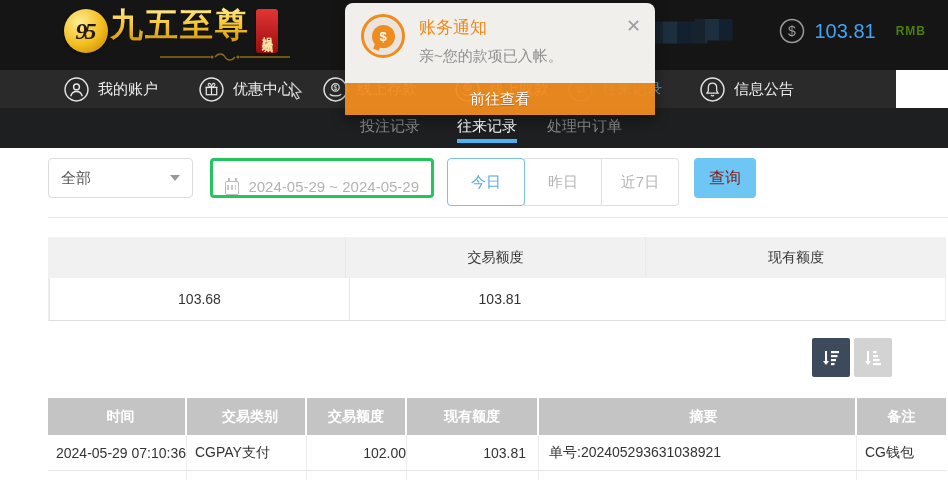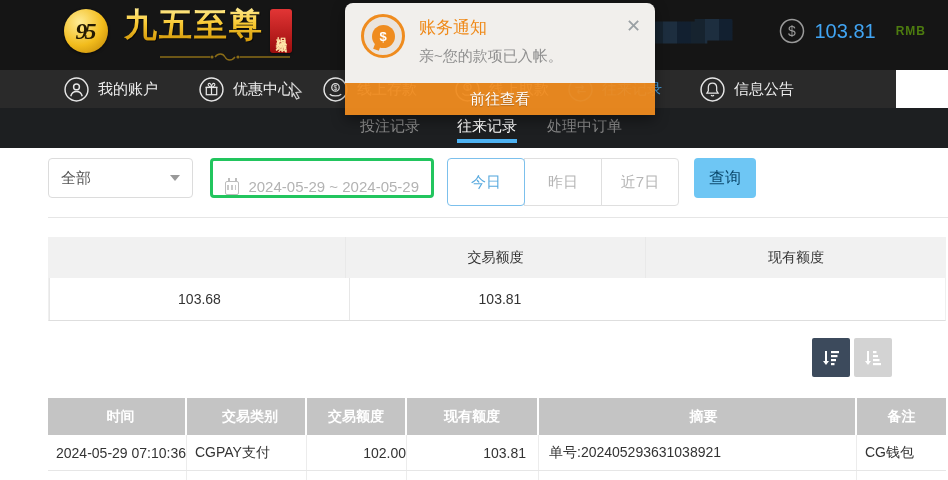--- a/index.html
+++ b/index.html
@@ -10,21 +10,21 @@
   
   .topbar { position:absolute; left:0; top:0; width:948px; height:70px; background:#151515; }
   .logo { position:absolute; left:64px; top:5px; height:60px; display:flex; align-items:flex-start; }
   .logo-circle { width:44px; height:44px; border-radius:50%; margin-top:4px;
     background:radial-gradient(circle at 35% 30%, #ffec95 0%, #f5c salmon 0%, #f2bc1c 55%, #b97f06 100%);
     background:radial-gradient(circle at 35% 30%, #ffec95 0%, #f2bc1c 55%, #b97f06 100%);
     display:flex; align-items:center; justify-content:center;
     box-shadow:0 1px 3px rgba(0,0,0,.6); }
   .logo-monogram { font-family:"Liberation Serif","DejaVu Serif",serif; font-weight:bold; font-style:italic;
     font-size:24px; color:#241a02; letter-spacing:-3px; padding-right:3px; }
-  .logo-text { margin-left:16px; font-size:33px; font-weight:bold; letter-spacing:2px; line-height:40px;
+  .logo-text { margin-left:2px; font-size:33px; font-weight:bold; letter-spacing:2px; line-height:40px;
     background:linear-gradient(180deg,#ffeE9a 0%,#f8c832 48%,#cf9405 100%);
     -webkit-background-clip:text; background-clip:text; color:transparent;
     filter:drop-shadow(1px 1px 0 rgba(0,0,0,.55)); }
   .logo-flourish { position:absolute; left:52px; top:47px; }
   .logo-badge { margin-left:6px; margin-top:4px; width:22px; height:44px; border-radius:3px;
     background:linear-gradient(180deg,#e23535 0%,#9c0d0d 100%);
     color:#ffe6a8; font-size:11px; font-weight:bold; writing-mode:vertical-rl; text-orientation:upright;
     display:flex; align-items:center; justify-content:center; letter-spacing:2px;
     box-shadow:0 1px 2px rgba(0,0,0,.5); }
   .account { position:absolute; right:22px; top:16px; height:30px; display:flex; align-items:center; }
@@ -83,21 +83,21 @@
   .cal-icon:after { content:""; position:absolute; left:1px; top:3px; width:9px; height:5px;
     background:repeating-linear-gradient(90deg,#c9c9c9 0 2px,transparent 2px 4px); }
   .date-value { font-size:15px; color:#b3b3b3; white-space:nowrap; }
   .quick-group { position:absolute; left:447px; top:10px; display:flex; }
   .qbtn { width:78px; height:48px; border:1px solid #dfdfdf; background:#fff; margin-left:-1px;
     font-size:15px; color:#b5b5b5; display:flex; align-items:center; justify-content:center; cursor:pointer; }
   .qbtn:first-child { border-radius:4px 0 0 4px; margin-left:0; }
   .qbtn:last-child { border-radius:0 4px 4px 0; }
   .qbtn.active { border:1px solid #7cc0ec; color:#58a9de; z-index:2; border-radius:4px; }
   .search-btn { position:absolute; left:694px; top:10px; width:62px; height:40px; background:#6ec6f4;
-    border:none; border-radius:4px; color:#0c4a6e; font-size:16px; cursor:pointer;
+    border:none; border-radius:4px; color:#7f1d1d; font-size:16px; cursor:pointer;
     display:flex; align-items:center; justify-content:center;font-family:Liberation Serif, serif; }
 
   .divider { position:absolute; left:48px; top:69px; width:900px; height:1px; background:#e6e6e6; }
 
   
   .summary { position:absolute; left:48px; top:89px; width:898px; }
   .summary .s-head { display:flex; height:41px; background:#f1f1f1; }
   .summary .s-row { display:flex; height:43px; background:#fff; border-bottom:1px solid #dedede; border-left:1px solid #efefef; border-right:1px solid #efefef; }
   .s-cell { display:flex; align-items:center; justify-content:center; font-size:14px; color:#333; }
   .s-c1 { width:297px; } .s-c2 { width:300px; border-left:1px solid #e7e7e7; } .s-c3 { width:301px; border-left:1px solid #e7e7e7; }

